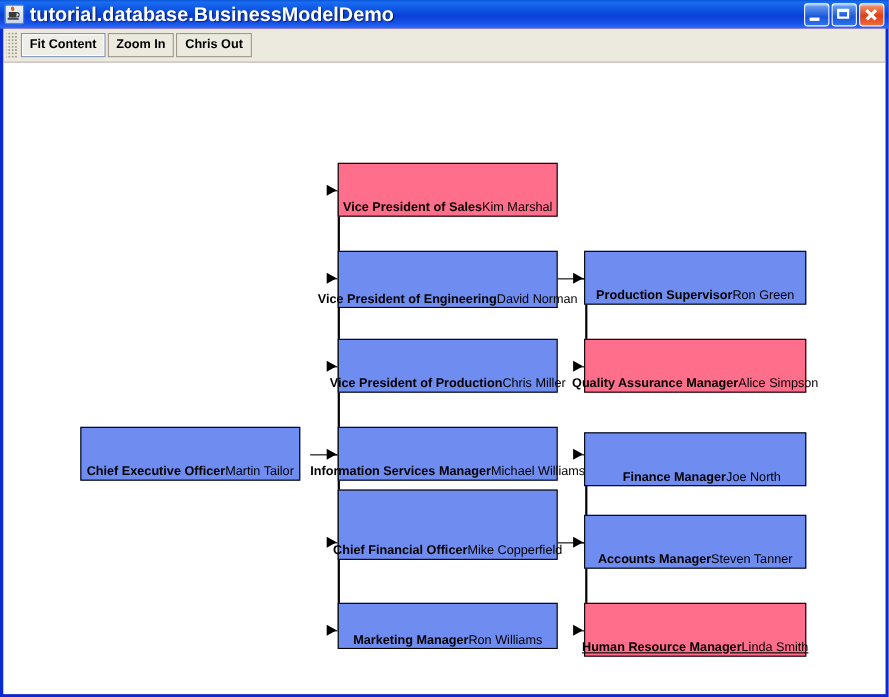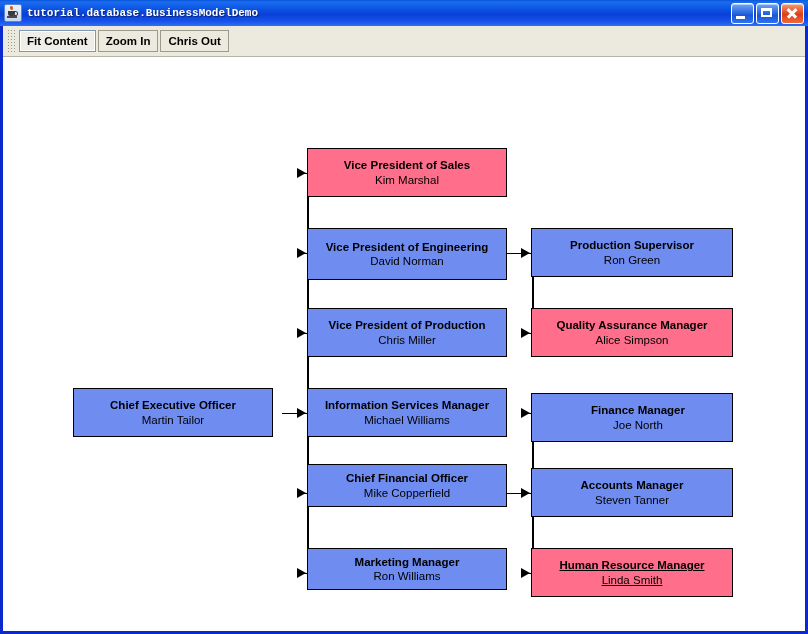--- a/index.html
+++ b/index.html
@@ -35,23 +35,23 @@
     border:1px solid #3a3a3a;border-left:none;border-radius:0 3px 3px 0;
   }
   #winicon .steam{
     position:absolute;left:5px;top:1px;width:3px;height:4px;
     background:#d4651f;border-radius:2px;transform:rotate(-15deg);
   }
   #winicon .base{
     position:absolute;left:2px;top:11px;width:10px;height:2px;background:#4a4a4a;
   }
   #wintitle{
-    color:#ffffff;font-size:11px;font-weight:bold;
+    color:#ffffff;font-size:18px;font-weight:bold;
     text-shadow:1px 1px 1px rgba(0,0,0,.5);
-    white-space:nowrap;flex:1 1 auto;overflow:hidden;font-family:Liberation Mono, monospace;
+    white-space:nowrap;flex:1 1 auto;overflow:hidden;
   }
   #wincontrols{display:flex;align-items:center;margin-right:4px;flex:0 0 auto;}
   .wbtn{
     width:21px;height:19px;margin-left:2px;
     border:1px solid #ffffff;border-radius:3px;
     position:relative;cursor:pointer;
     box-shadow:inset 0 1px 0 rgba(255,255,255,.5);
   }
   .wbtn.min{background:linear-gradient(to bottom,#6fa6f5,#1a56d8 60%,#2e72ee);}
   .wbtn.max{background:linear-gradient(to bottom,#6fa6f5,#1a56d8 60%,#2e72ee);}
@@ -99,22 +99,22 @@
   
   #canvas{
     position:absolute;left:0;top:31px;width:802px;height:574px;
     background:#ffffff;overflow:hidden;
   }
 
   .node{
     position:absolute;
     border:1.5px solid #000000;
     box-sizing:border-box;
-    display:flex;flex-direction:column;
-    align-items:center;justify-content:center;
+    display:flex;flex-direction:row;
+    align-items:flex-end;justify-content:center;
     line-height:1.25;
   }
   .node .ttl{font-size:11.5px;font-weight:bold;color:#000;white-space:nowrap;}
   .node .sub{font-size:11.5px;font-weight:normal;color:#000;white-space:nowrap;}
   .node.blue{background:#6f8cf0;}
   .node.pink{background:#ff6e8a;}
 
   .vline{position:absolute;background:#000;width:1.5px;}
   .hline{position:absolute;background:#000;height:1.5px;}
   .arrow{
@@ -204,21 +204,21 @@
             <div class="sub">David Norman</div>
           </div>
           <div class="node blue" style="left: 304px; top: 251px; width: 200px; height: 49px;">
             <div class="ttl">Vice President of Production</div>
             <div class="sub">Chris Miller</div>
           </div>
           <div class="node blue" style="left: 304px; top: 331px; width: 200px; height: 49px;">
             <div class="ttl">Information Services Manager</div>
             <div class="sub">Michael Williams</div>
           </div>
-          <div class="node blue" style="left: 304px; top: 407px; width: 200px; height: 43px;">
+          <div class="node blue" style="left: 304px; top: 388px; width: 200px; height: 64px;">
             <div class="ttl">Chief Financial Officer</div>
             <div class="sub">Mike Copperfield</div>
           </div>
           <div class="node blue" style="left: 304px; top: 491px; width: 200px; height: 42px;">
             <div class="ttl">Marketing Manager</div>
             <div class="sub">Ron Williams</div>
           </div>
           <div class="node blue" style="left: 528px; top: 171px; width: 202px; height: 49px;">
             <div class="ttl">Production Supervisor</div>
             <div class="sub">Ron Green</div>

